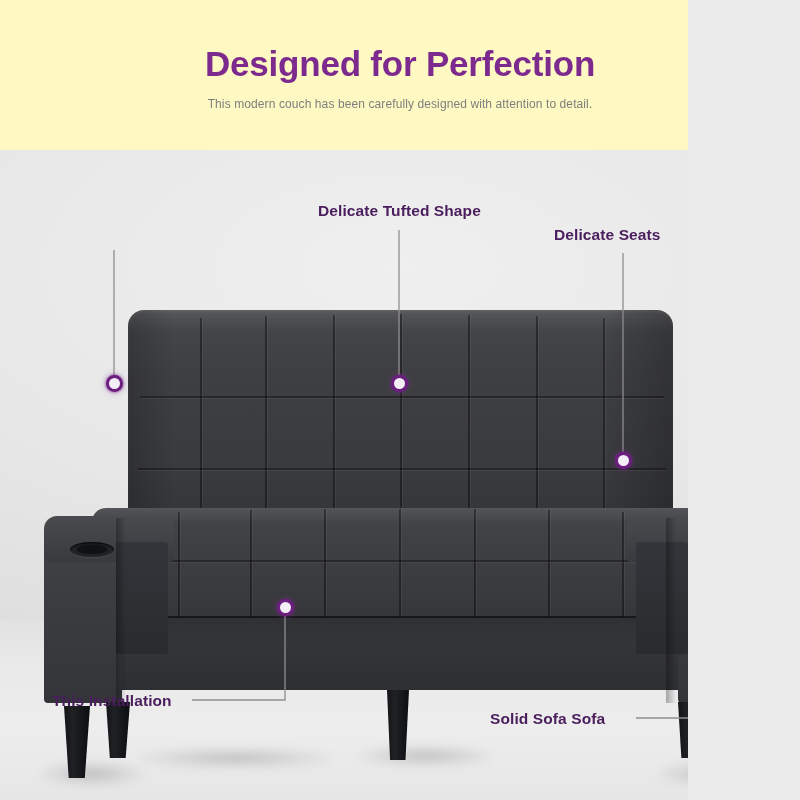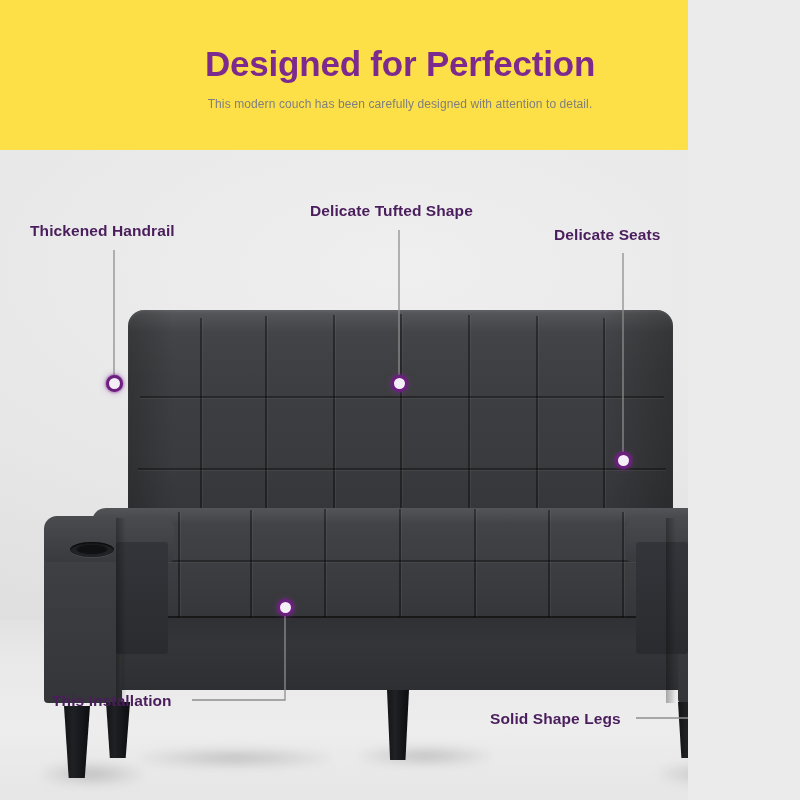--- a/index.html
+++ b/index.html
@@ -13,21 +13,21 @@
   body {
     font-family: "Liberation Sans", sans-serif;
     background: #ebebeb;
     position: relative;
   }
 
   #stage {
     position: relative;
     width: 688px;
     height: 800px;
-    background: #fde047;
+    background: #fef9c3;
     overflow: hidden;
   }
 
   
   #header {
     position: absolute;
     left: 0;
     top: 42px;
     width: 800px;
     text-align: center;
@@ -382,25 +382,24 @@
 
   <div id="callouts">
     <svg class="line-svg" width="800" height="800">
       <path id="ln0" fill="none" stroke="#8e8e8e" stroke-width="1.3" d="M114,250 L114,375"></path>
       <path id="ln1" fill="none" stroke="#8e8e8e" stroke-width="1.3" d="M399,230 L399,375"></path>
       <path id="ln2" fill="none" stroke="#8e8e8e" stroke-width="1.3" d="M623,253 L623,452"></path>
       <path id="ln3" fill="none" stroke="#8e8e8e" stroke-width="1.3" d="M285,616 L285,700 L192,700"></path>
       <path id="ln4" fill="none" stroke="#8e8e8e" stroke-width="1.3" d="M723,641 L723,718 L636,718"></path>
     </svg>
 
-    <div class="label" id="lb0" style="left: 30px; top: 222px; color: rgb(74, 29, 92);">Thickened Handrail</div>
-    <div class="label" id="lb1" style="left: 310px; top: 202px; color: rgb(74, 29, 92);">Delicate Tufted Shape</div>
+    <div class="label" id="lb1" style="left: 318px; top: 202px; color: rgb(74, 29, 92);">Delicate Tufted Shape</div>
     <div class="label" id="lb2" style="left: 554px; top: 226px; color: rgb(74, 29, 92);">Delicate Seats</div>
     <div class="label" id="lb3" style="left: 52px; top: 692px; color: rgb(74, 29, 92);">This Installation</div>
-    <div class="label" id="lb4" style="left: 490px; top: 710px; color: rgb(74, 29, 92);">Solid Shape Legs</div>
+    <div class="label" id="lb4" style="left: 490px; top: 710px; color: rgb(74, 29, 92);">Solid Sofa Sofa</div>
 
     <div class="dot" id="dt0" style="left: 105.5px; top: 374.5px; border-color: rgb(109, 31, 128);"></div>
     <div class="dot" id="dt1" style="left: 390.5px; top: 374.5px; border-color: rgb(109, 31, 128);"></div>
     <div class="dot" id="dt2" style="left: 614.5px; top: 451.5px; border-color: rgb(109, 31, 128);"></div>
     <div class="dot" id="dt3" style="left: 276.5px; top: 598.5px; border-color: rgb(109, 31, 128);"></div>
     <div class="dot" id="dt4" style="left: 714.5px; top: 623.5px; border-color: rgb(109, 31, 128);"></div>
   </div>
 
 </div>
 

